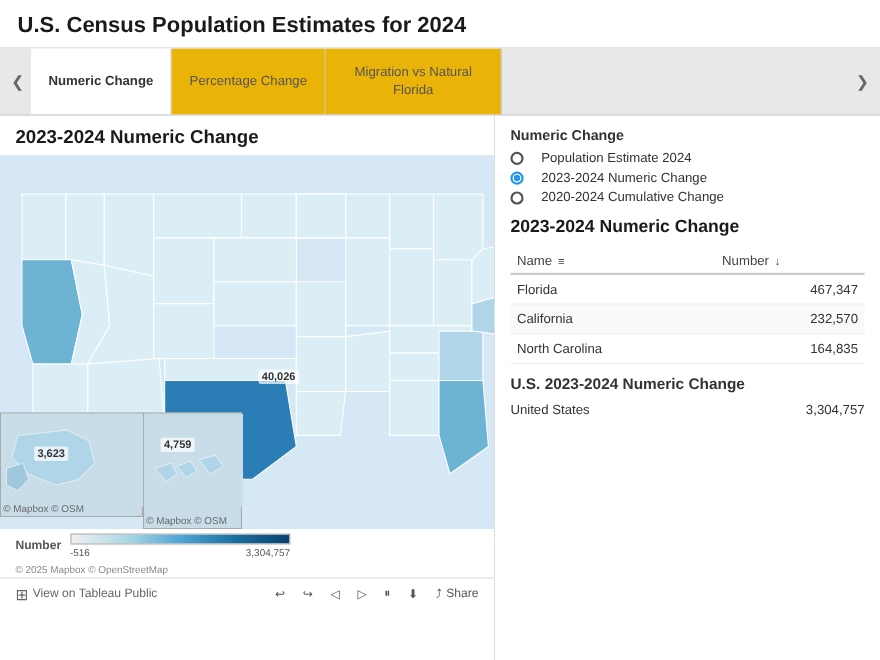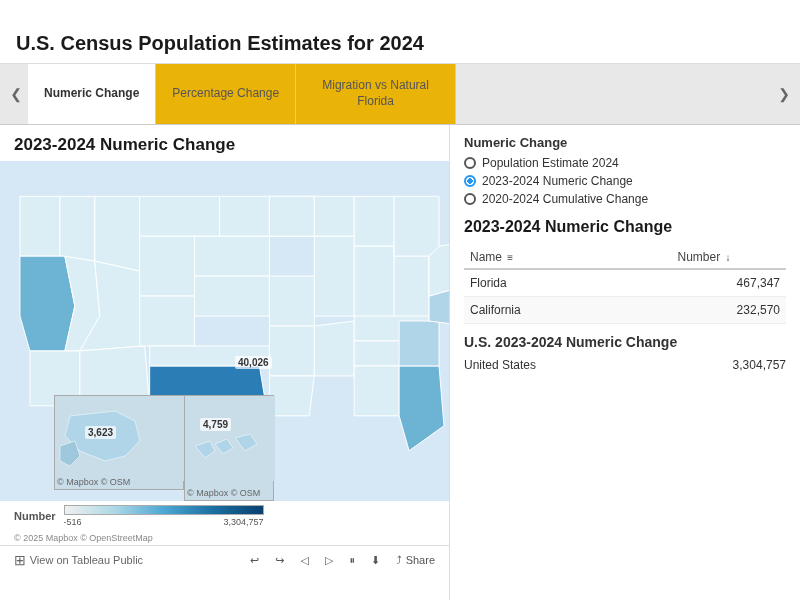--- a/index.html
+++ b/index.html
@@ -20,21 +20,20 @@
       flex-direction: column;
     }
     .title-bar {
       padding: 12px 16px 8px;
       border-bottom: 1px solid #ddd;
     }
     .title-bar h1 {
       font-size: 20px;
       font-weight: 600;
       color: #1a1a1a;
-      margin-top: 20px;
     }
     .tabs-container {
       display: flex;
       align-items: center;
       background: #e8e8e8;
       border-bottom: 1px solid #ccc;
       padding: 0 4px;
     }
     .tab-arrow {
       width: 24px;
@@ -106,24 +105,23 @@
       font-size: 10px;
       font-weight: 600;
       color: #333;
       background: rgba(255,255,255,0.7);
       padding: 1px 3px;
       border-radius: 2px;
     }
     .inset-map-container {
       position: absolute;
       bottom: 0;
-      left: 16px;
+      left: 0;
       display: flex;
       gap: 0;
-      padding-left: 38px;
     }
     .inset-map {
       background: #c8dde8;
       border: 1px solid #aaa;
       position: relative;
     }
     .inset-alaska {
       width: 130px;
       height: 95px;
     }
@@ -213,22 +211,22 @@
       font-weight: 600;
       margin-bottom: 6px;
     }
     .radio-group {
       display: flex;
       flex-direction: column;
       gap: 4px;
     }
     .radio-item {
       display: flex;
-      align-items: center;
-      gap: 6px;
+      align-items: flex-end;
+      gap: 16px;
       font-size: 12px;
       cursor: pointer;
     }
     .radio-circle {
       width: 12px;
       height: 12px;
       border-radius: 50%;
       border: 2px solid #555;
       display: inline-block;
       flex-shrink: 0;
@@ -249,21 +247,21 @@
     }
     .data-table th {
       text-align: left;
       font-size: 12px;
       font-weight: 500;
       color: #444;
       border-bottom: 2px solid #ccc;
       padding: 4px 6px;
     }
     .data-table th.right {
-      text-align: center;
+      text-align: left;
     }
     .data-table td {
       padding: 6px 6px;
       font-size: 12px;
       border-bottom: 1px solid #eee;
     }
     .data-table td.right {
       text-align: right;
     }
     .data-table tr:nth-child(even) {
@@ -491,20 +489,24 @@
         </thead>
         <tbody>
           <tr>
             <td>Florida</td>
             <td class="right">467,347</td>
           </tr>
           <tr>
             <td>California</td>
             <td class="right">232,570</td>
           </tr>
+          <tr>
+            <td>North Carolina</td>
+            <td class="right">164,835</td>
+          </tr>
         </tbody>
       </table>
 
       <div class="summary-section">
         <div class="summary-title">U.S. 2023-2024 Numeric Change</div>
         <div class="summary-row">
           <span>United States</span>
           <span>3,304,757</span>
         </div>
       </div>

